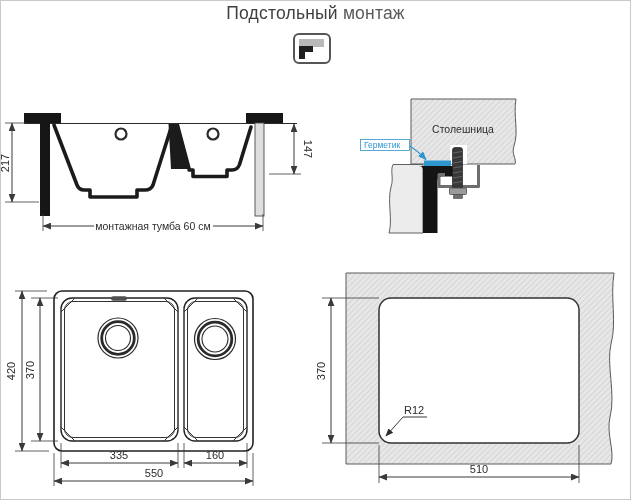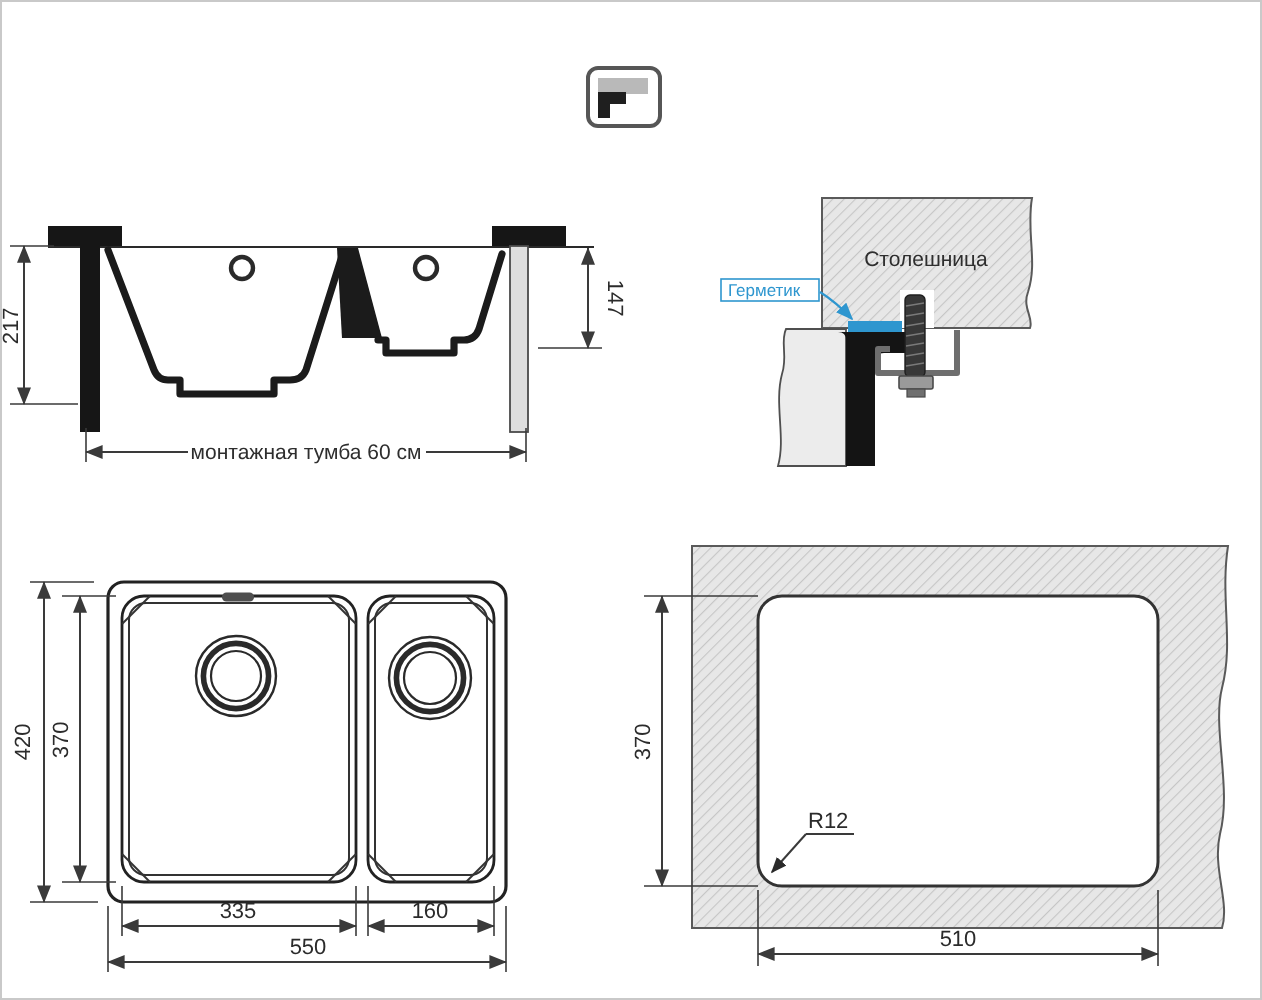--- a/index.html
+++ b/index.html
@@ -26,20 +26,24 @@
   .thin{stroke:#2a2a2a;stroke-width:1;fill:none;}
   .bowl{stroke:#1b1b1b;stroke-width:3.6;fill:none;stroke-linejoin:round;stroke-linecap:round;}
   .dimtxt{font-family:"Liberation Sans",sans-serif;font-size:11px;fill:#2b2b2b;}
   .lbltxt{font-family:"Liberation Sans",sans-serif;font-size:10.5px;fill:#2e2e2e;}
 </style>
 </head>
 <body>
 
 <div class="canvas">
 
+  <div class="title-row">
+    <span>Подстольный</span>
+    <span class="sec">монтаж</span>
+  </div>
 
   <div class="mount-icon">
     <div class="ctop"></div>
     <div class="bar"></div>
     <div class="leg"></div>
   </div>
 
   <svg style="left:0;top:95px" width="315" height="145" viewBox="0 0 315 145">
     <defs>
       <marker id="a1" viewBox="0 0 10 8" refX="9.5" refY="4" markerWidth="9" markerHeight="7" orient="auto-start-reverse">

